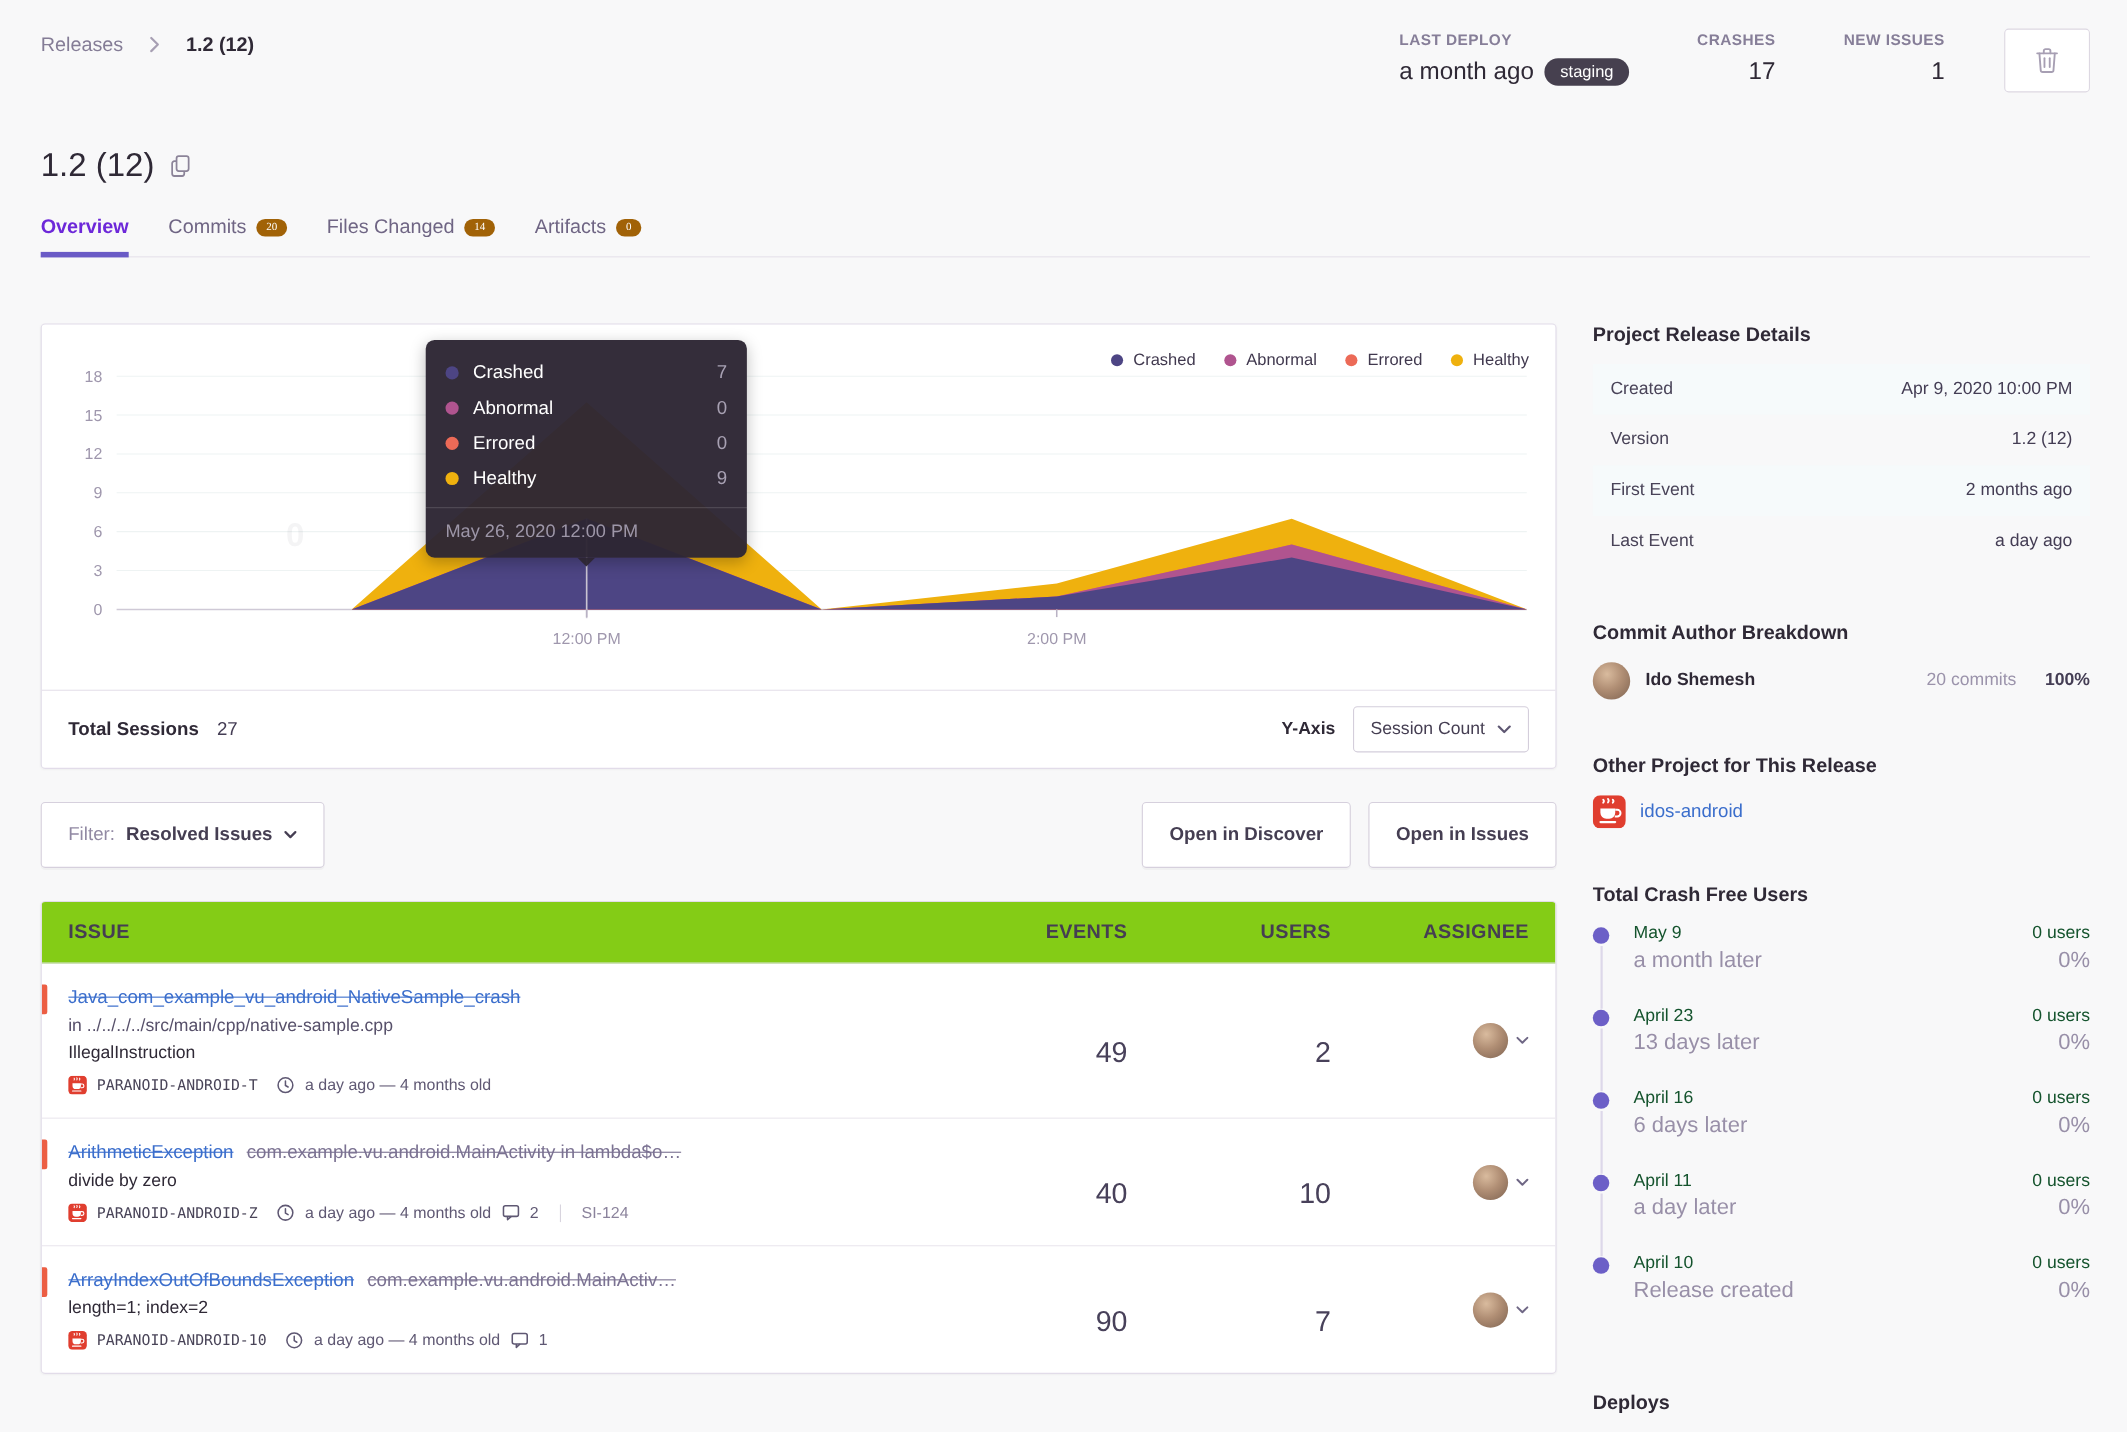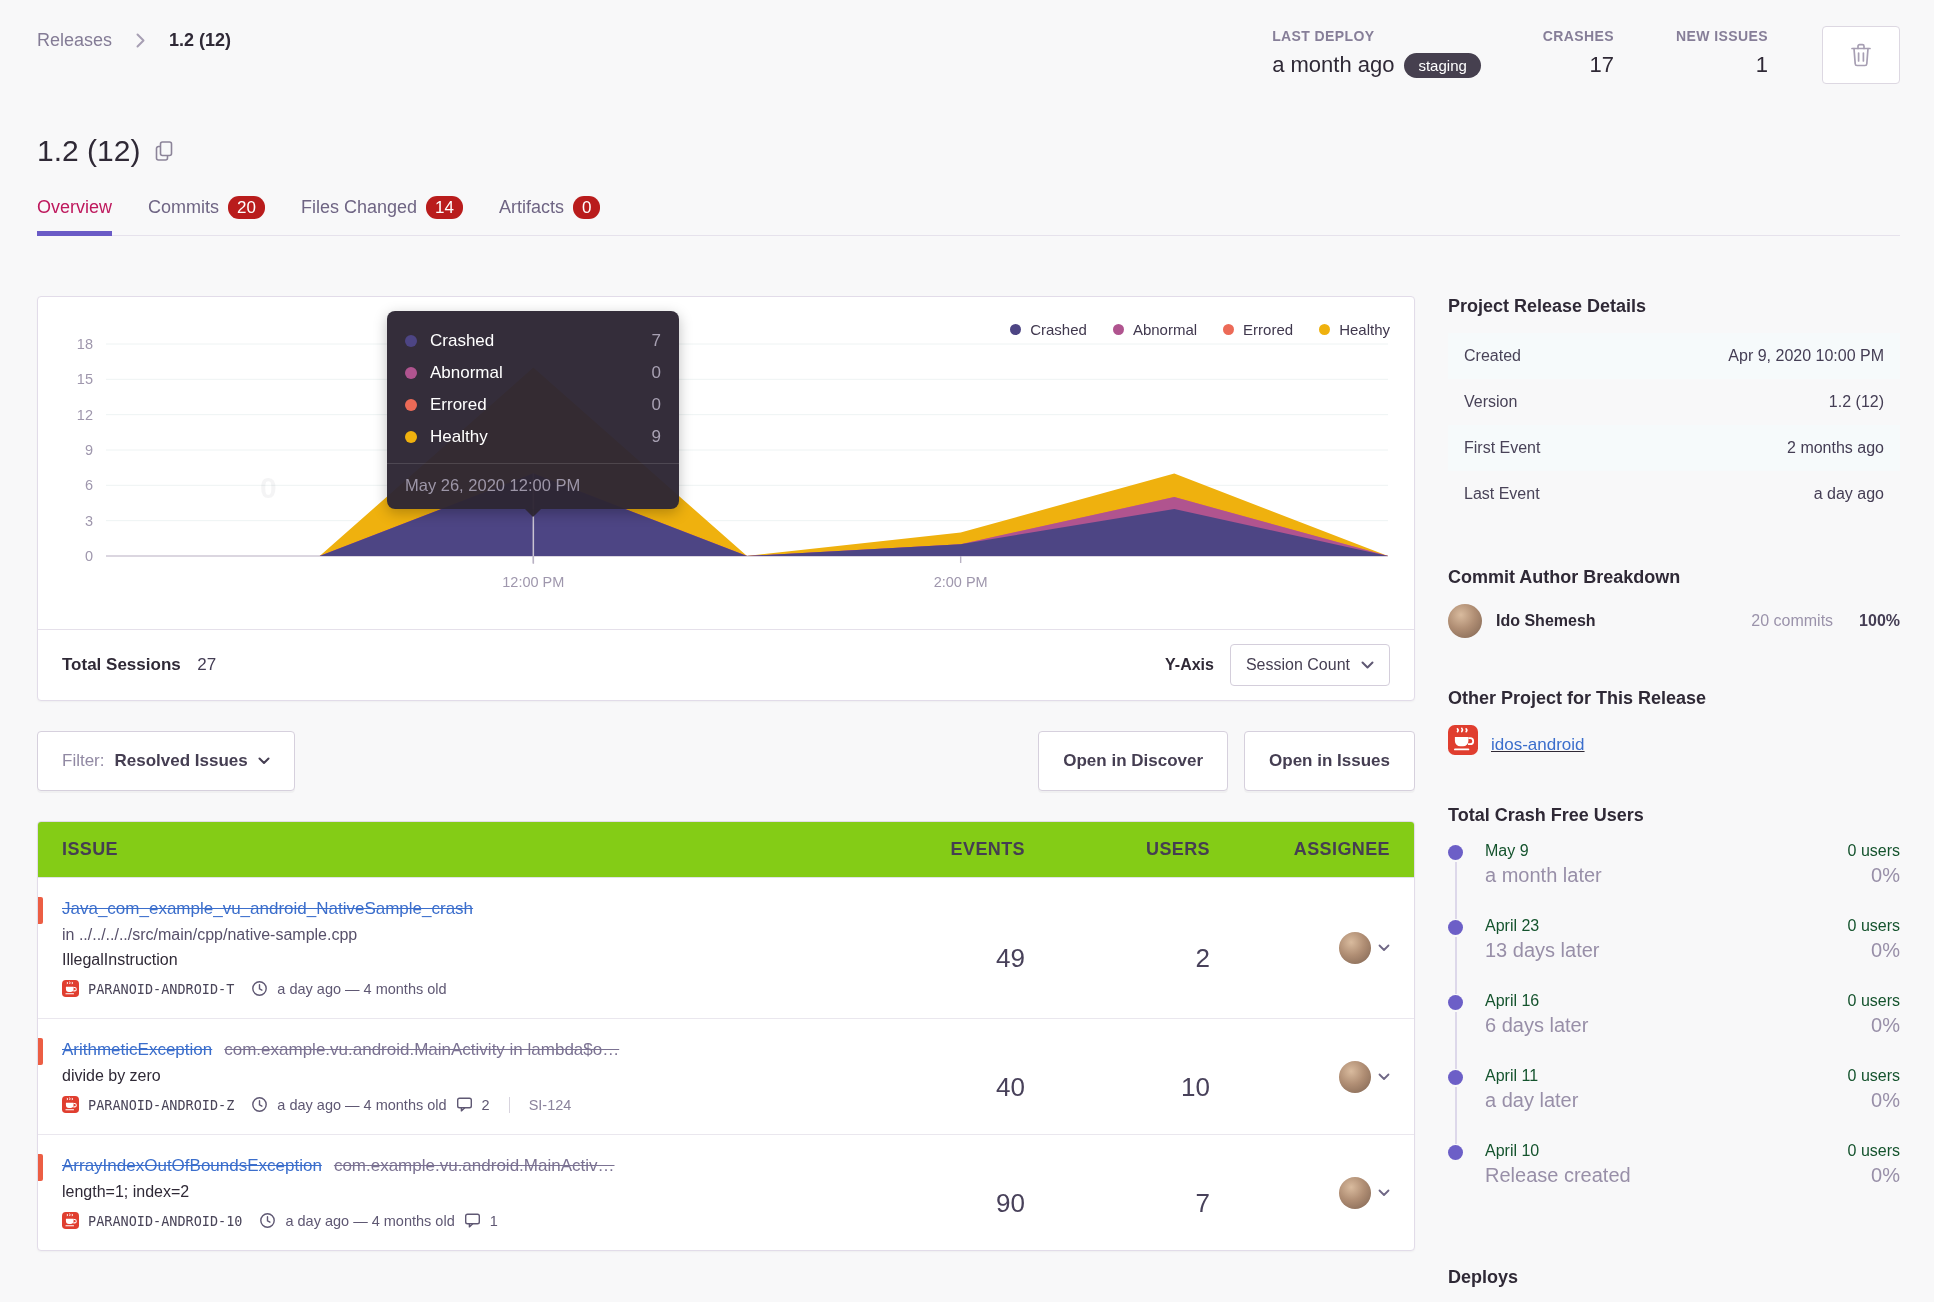--- a/index.html
+++ b/index.html
@@ -22,23 +22,23 @@
   .icon-btn { width:78px; height:58px; background:#fff; border:1px solid #ddd8e2; border-radius:4px;
               display:flex; align-items:center; justify-content:center; cursor:pointer; }
 
   
   .title-row { margin-top:50px; display:flex; align-items:center; gap:14px; }
   .page-title { font-size:30px; font-weight:400; color:#2f2936; }
   .copy-icon { cursor:pointer; display:flex; }
   .tabs { margin-top:28px; display:flex; gap:36px; border-bottom:1px solid #e6e2ec; }
   .tab { position:relative; display:flex; align-items:center; gap:9px; padding-bottom:16px;
          font-size:18px; color:#6f6584; cursor:pointer; }
-  .tab.active { color:#be185d; }
+  .tab.active { color:#6d28d9;font-weight:bold; }
   .tab.active::after { content:""; position:absolute; left:0; right:0; bottom:-1px; height:5px; background:#6a5bc6; }
-  .tab-badge { background:#b91c1c; color:#fff; font-size:17px; padding:3px 9px; border-radius:11px; line-height:1; }
+  .tab-badge { background:#a16207; color:#fff; font-size:10px; padding:3px 9px; border-radius:11px; line-height:1;font-family:Liberation Serif, serif; }
 
   
   .columns { display:flex; gap:33px; margin-top:60px; }
   .main-col { width:1378px; flex-shrink:0; }
   .side-col { width:452px; flex-shrink:0; }
   .card { background:#fff; border:1px solid #e2dce9; border-radius:4px; box-shadow:0 1px 2px rgba(0,0,0,.04); }
 
   
   .chart-area { position:relative; height:332px; padding:26px 24px 0; }
   .chart-svg-wrap { width:1330px; height:290px; }
@@ -110,21 +110,21 @@
   .side-section { margin-bottom:50px; }
   .detail-row { display:flex; justify-content:space-between; padding:14px 16px; font-size:16px; }
   .detail-row:nth-child(odd) { background:#f6fafb; }
   .detail-label { color:#494358; }
   .detail-value { color:#443d54; }
   .author-row { display:flex; align-items:center; margin-top:6px; }
   .author-row .avatar { width:34px; height:34px; }
   .author-name { font-weight:700; font-size:16px; margin-left:14px; flex:1; }
   .author-commits { color:#9b93ab; font-size:16px; margin-right:26px; }
   .author-pct { font-weight:700; font-size:16px; color:#443d54; }
-  .project-row { display:flex; align-items:flex-end; gap:13px; margin-top:4px;text-decoration:underline; }
+  .project-row { display:flex; align-items:center; gap:13px; margin-top:4px; }
   .project-link { color:#3b6ecc; font-size:17px; cursor:pointer; }
   .tl-item { position:relative; padding-left:37px; padding-bottom:30px; }
   .tl-item::before { content:""; position:absolute; left:0; top:3px; width:15px; height:15px; border-radius:50%; background:#6c5fc7; }
   .tl-item:not(:last-child)::after { content:""; position:absolute; left:7px; top:20px; bottom:-2px; width:2px; background:#ddd8ea; }
   .tl-top { display:flex; justify-content:space-between; font-weight:400; font-size:16px; color:#14532d; }
   .tl-sub { display:flex; justify-content:space-between; margin-top:4px; font-size:20px; color:#988fa8; }
   .deploys-heading { margin-bottom:0 !important; }
   svg.sicon { display:block; }
 </style>
 </head>

